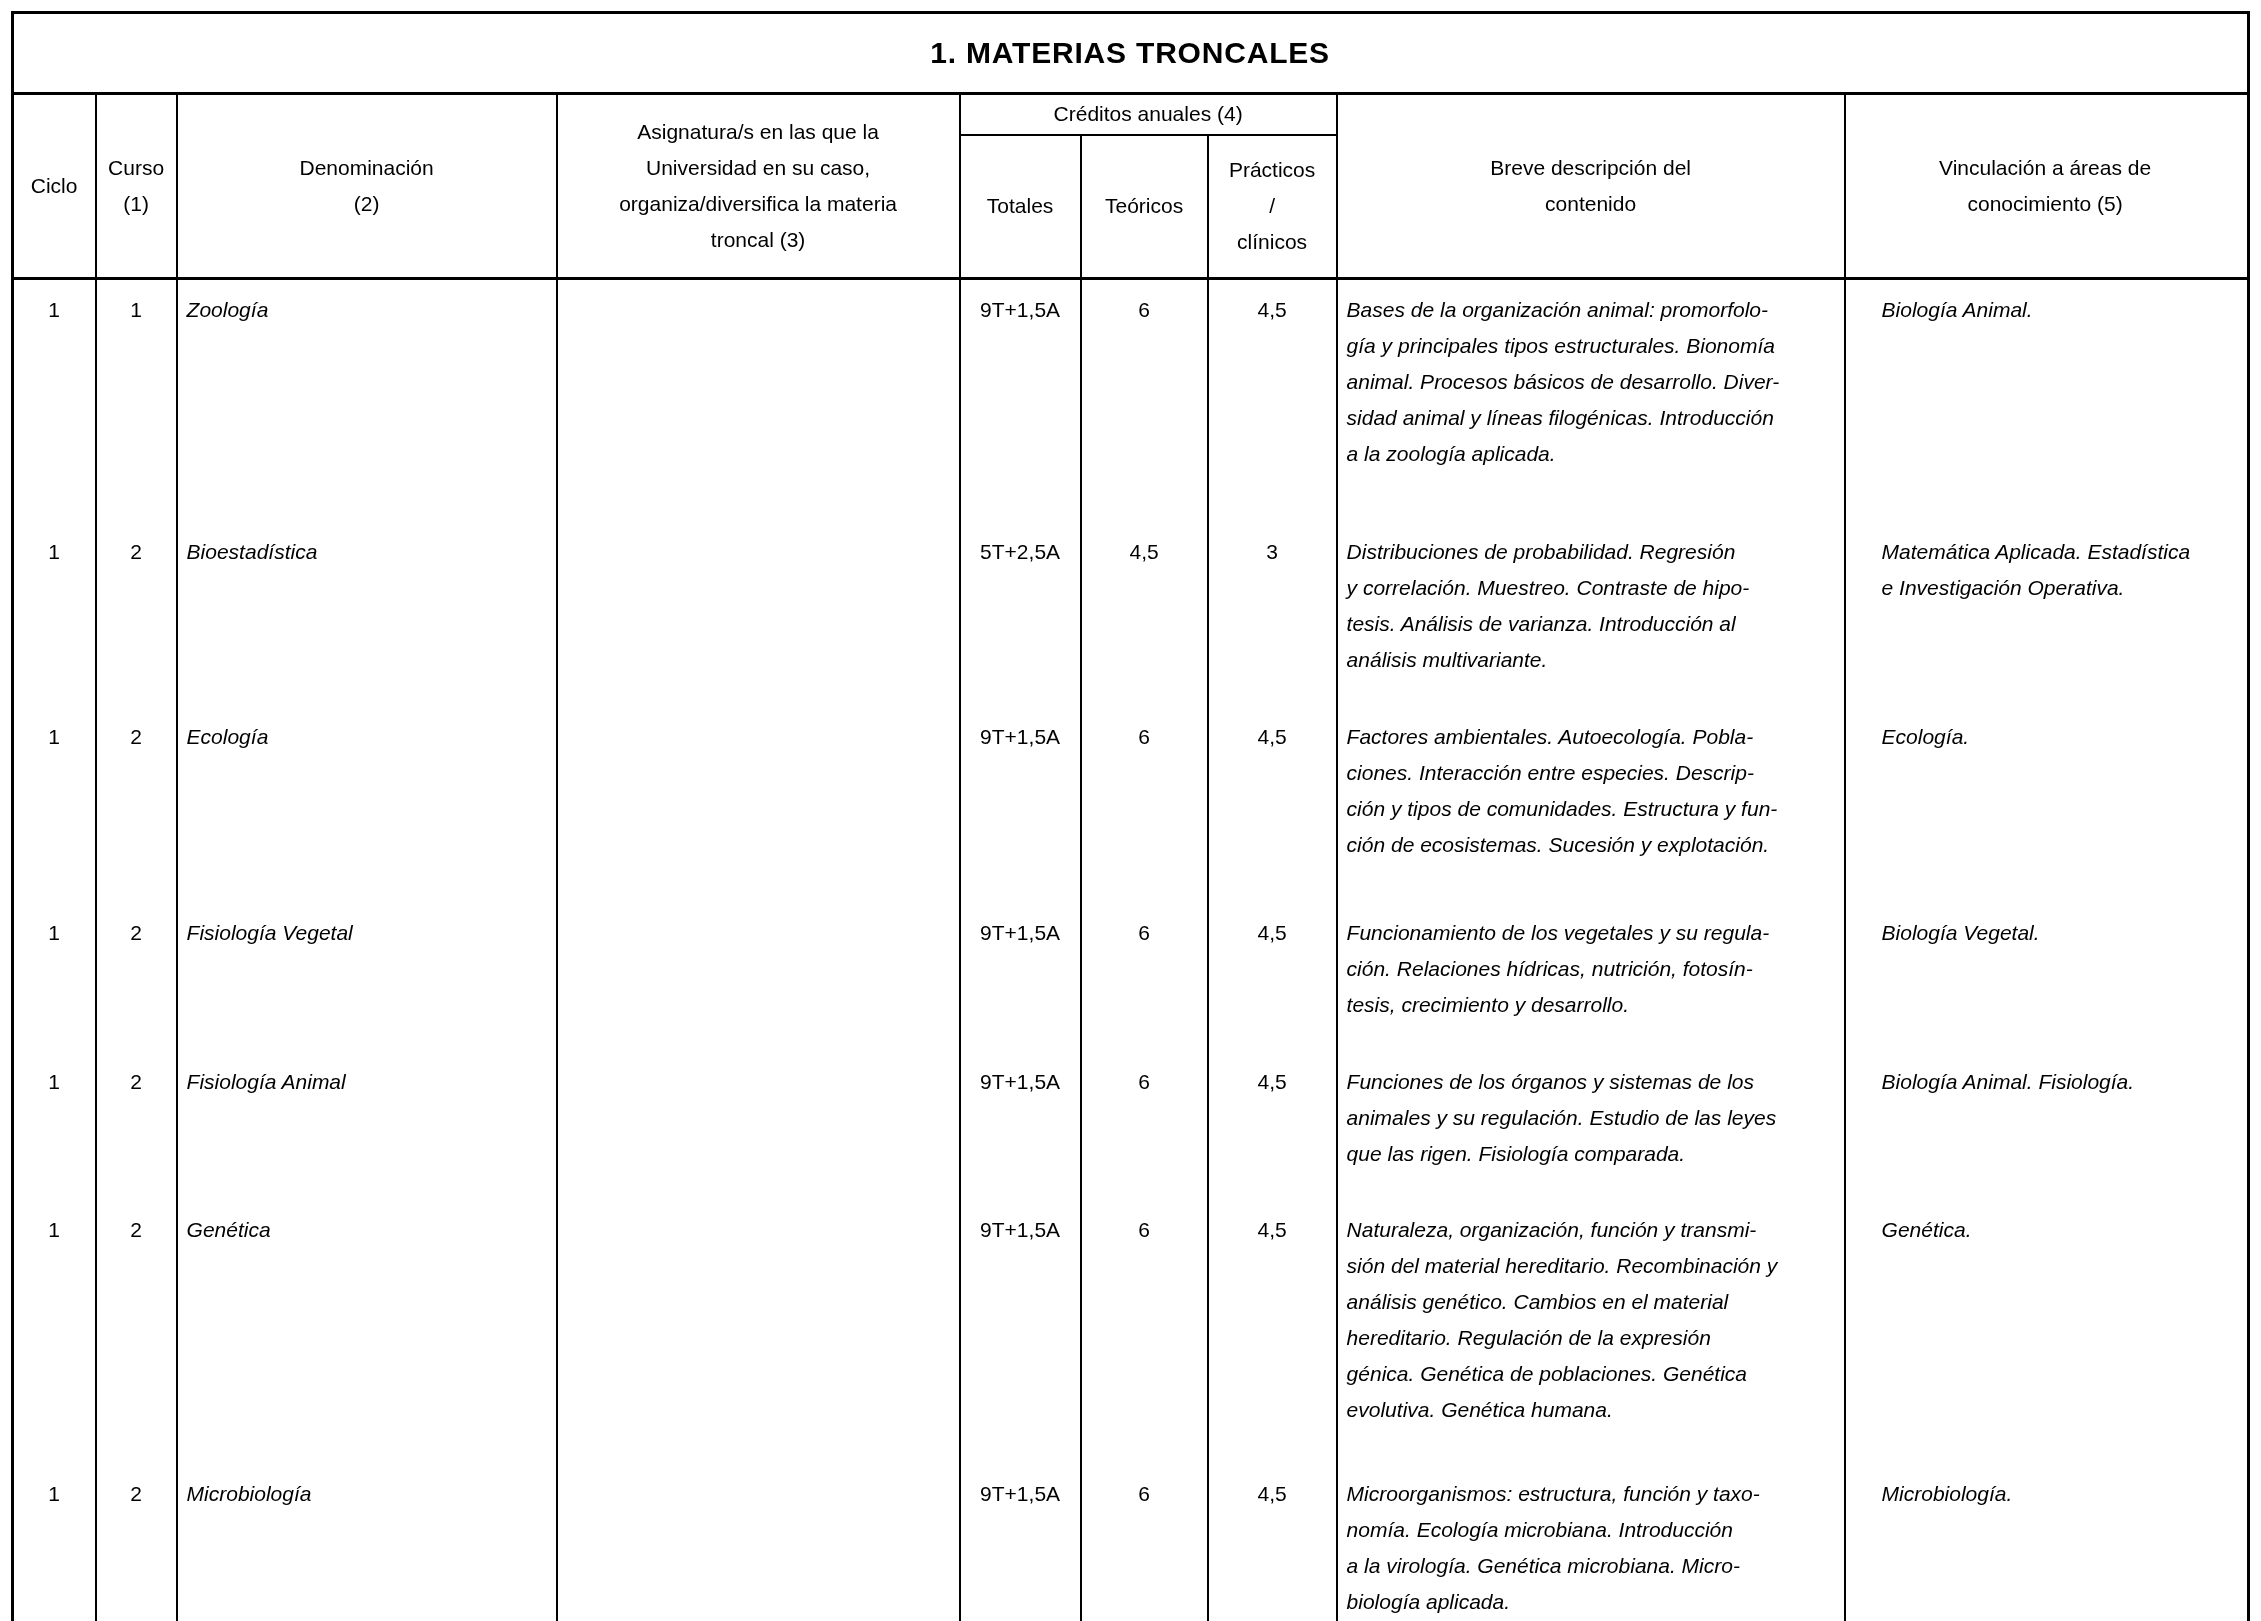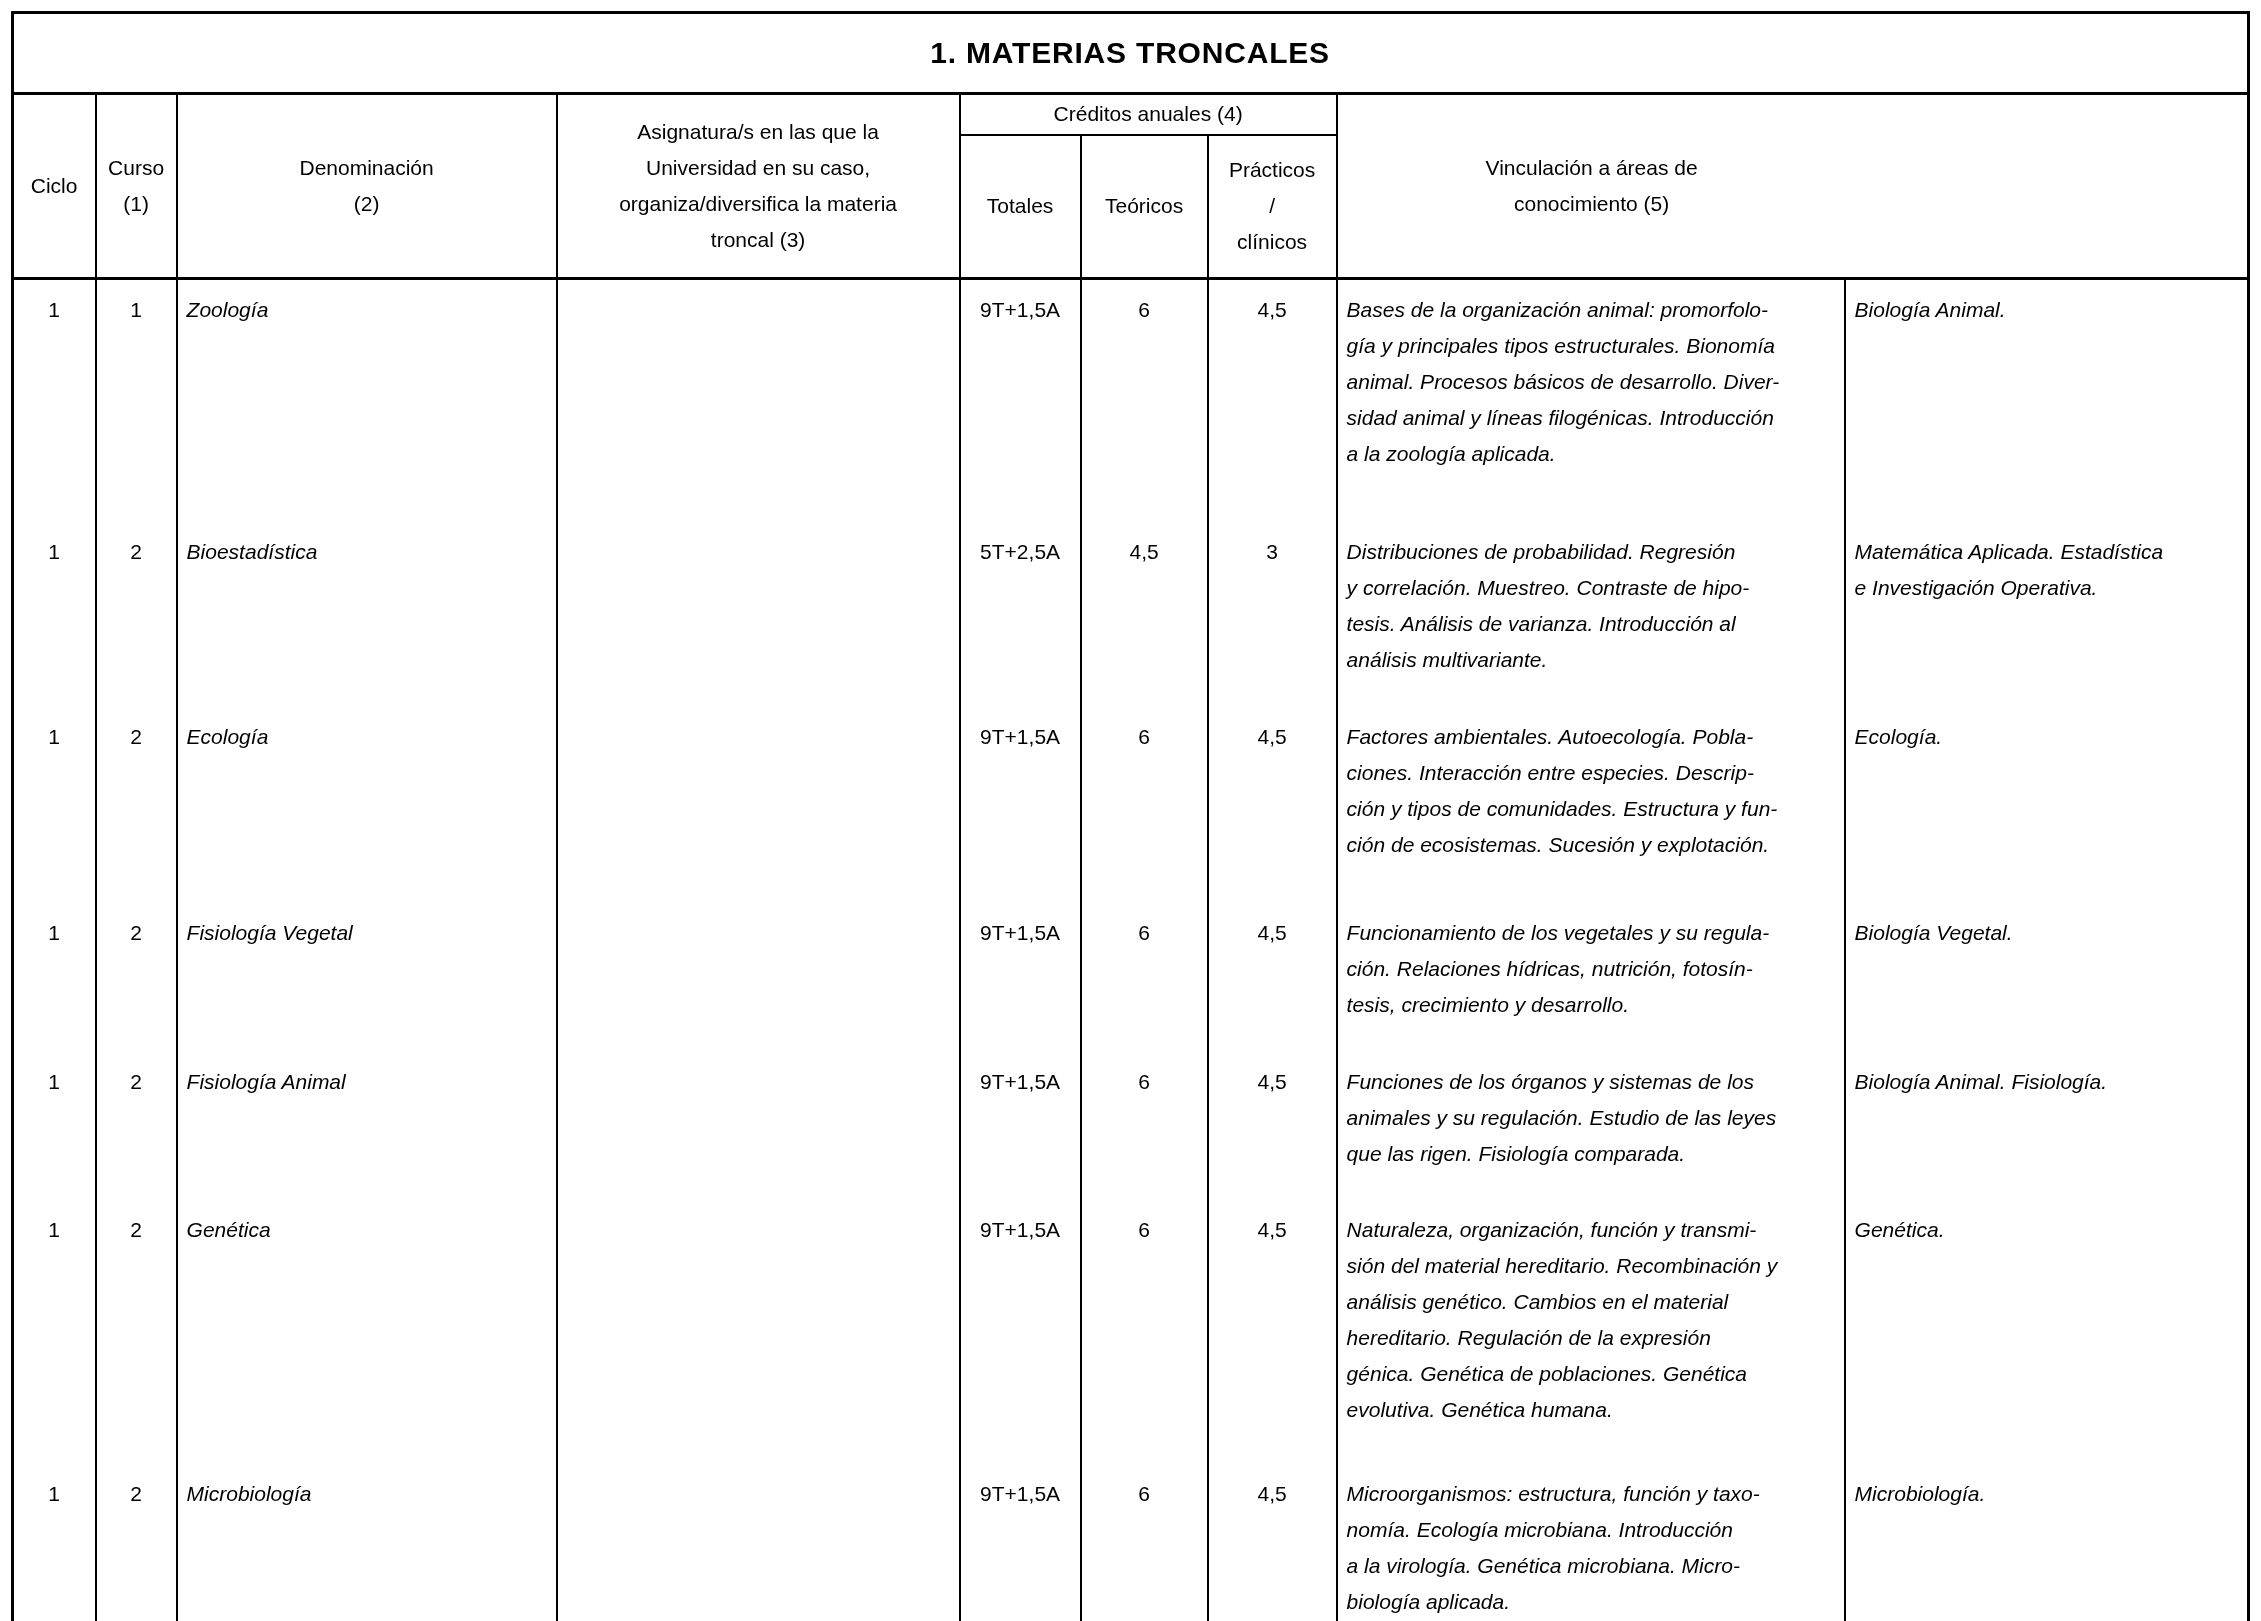--- a/index.html
+++ b/index.html
@@ -35,21 +35,21 @@
     grid-column:5 / span 3;grid-row:1;border-bottom:2.3px solid #000;
   }
   .sub{grid-row:2;}
   .body{grid-template-rows:242px 185px 196px 149px 148px 264px 1fr;height:1344px;overflow:hidden;}
   .trow{display:contents;}
   .c{
     border-right:2.3px solid #000;box-sizing:border-box;
     padding-top:12px;font-size:21px;line-height:36px;
     overflow:hidden;
   }
-  .c.nb{border-right:none;}
+  .c.nb{border-right:none;margin-left:27px;}
   .c.center{text-align:center;}
   .c.name{padding-left:9px;padding-right:6px;font-style:italic;}
   .c.text{padding-left:9px;padding-right:4.5px;white-space:pre-line;font-style:italic;}
 </style>
 </head>
 <body>
 
 <div class="sheet">
   <div class="table">
 
@@ -66,20 +66,22 @@
       <div class="hc tall">Asignatura/s en las que la
 Universidad en su caso,
 organiza/diversifica la materia
 troncal (3)</div>
       <div class="hc cred-band">Créditos anuales (4)</div>
       <div class="hc sub">Totales</div>
       <div class="hc sub">Teóricos</div>
       <div class="hc sub">Prácticos
 /
 clínicos</div>
+      <div class="hc tall">Breve descripción del
+contenido</div>
       <div class="hc tall nb">Vinculación a áreas de
 conocimiento (5)</div>
     </div>
 
     <div class="cols body">
 
       <div class="trow">
         <div class="c center">1</div>
         <div class="c center">1</div>
         <div class="c name">Zoología</div>

